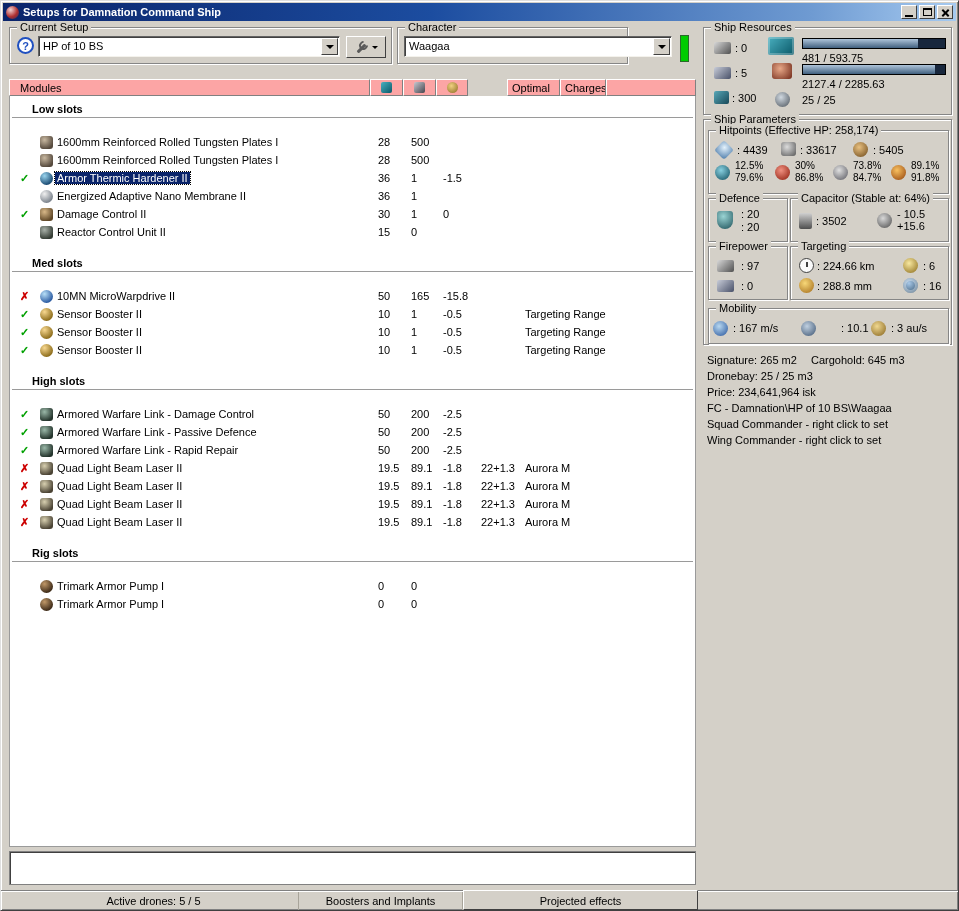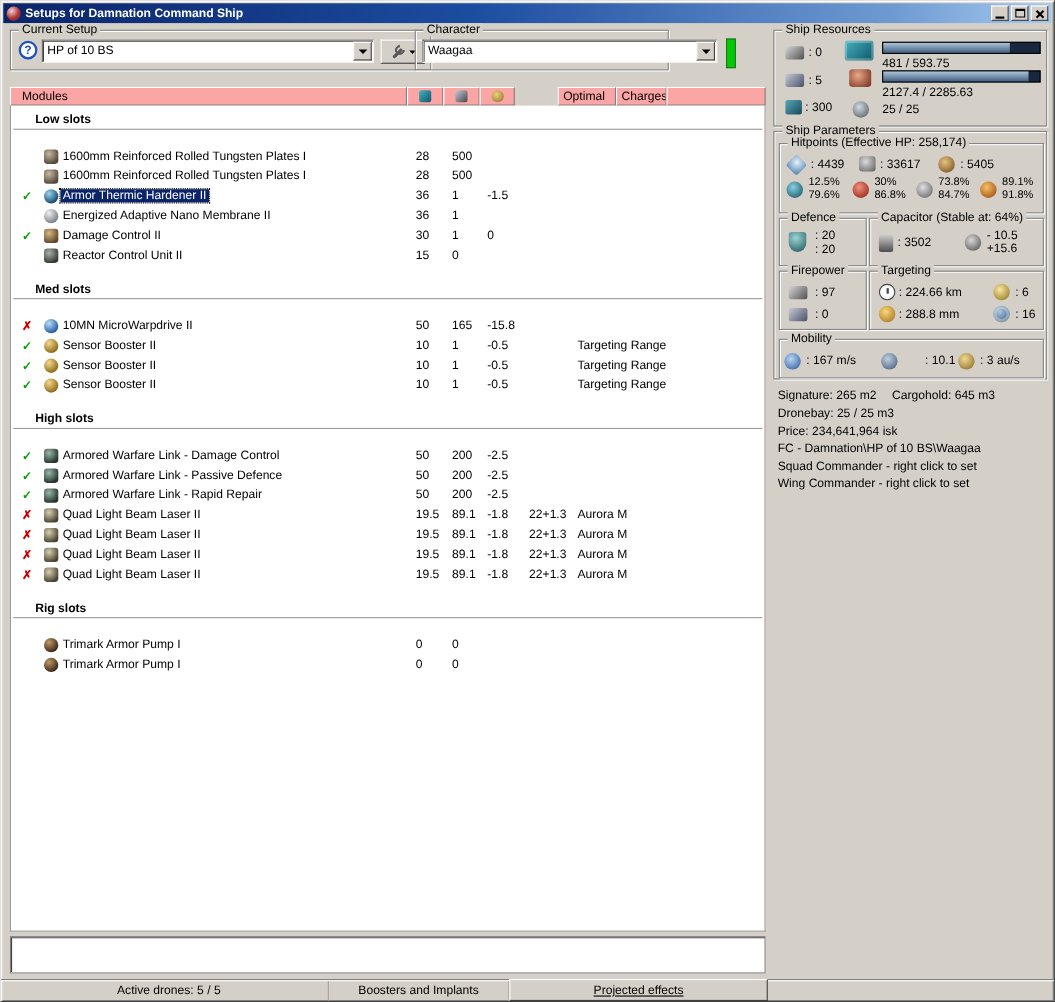--- a/index.html
+++ b/index.html
@@ -21,21 +21,21 @@
   .glyph-min { width:8px; height:2px; background:#000; margin-top:8px; }
   .glyph-max { width:9px; height:8px; border:1px solid #000; border-top-width:2px; }
   .gx1,.gx2 { position:absolute; left:3px; top:6px; width:9px; height:2px; background:#000; }
   .gx1 { transform:rotate(45deg); } .gx2 { transform:rotate(-45deg); }
 
   
   .group, .subgroup { position:absolute; border:1px solid #868686; box-shadow:inset 1px 1px 0 #fff, 1px 1px 0 #fff; }
   .gtitle { position:absolute; top:-7px; left:7px; background:#d4d0c8; padding:0 3px; white-space:nowrap; z-index:2; }
 
   .g-setup { left:8px; top:26px; width:383px; height:37px; }
-  .g-char  { left:376px; top:26px; width:231px; height:37px; }
+  .g-char  { left:396px; top:26px; width:231px; height:37px; }
 
   .help-btn { position:absolute; left:7px; top:9px; width:17px; height:17px; border-radius:50%;
               background:#fff; border:2px solid #2050c0; color:#2050c0; font-weight:bold;
               display:flex; align-items:center; justify-content:center; font-size:11px; }
 
   .combo { position:absolute; height:21px; background:#fff; border:1px solid; border-color:#636363 #f4f2ec #f4f2ec #636363;
            box-shadow:inset 1px 1px 0 #404040; }
   .combo-val { position:absolute; left:4px; top:3px; white-space:nowrap; }
   .combo-btn { position:absolute; right:1px; top:1px; bottom:1px; width:17px; background:#d4d0c8;
                border:1px solid; border-color:#fff #404040 #404040 #fff; display:flex; align-items:center; justify-content:center; }
@@ -91,21 +91,21 @@
   .ic-rig           { background:radial-gradient(circle at 35% 30%,#c09868,#392715 75%); border-radius:50%; }
 
   
   .notes { position:absolute; left:8px; top:850px; width:687px; height:34px; background:#fff;
            border:1px solid #808080; box-shadow:inset 1px 1px 0 #404040; }
   .tabstrip { position:absolute; left:0; top:889px; width:957px; height:20px;
               border-top:1px solid #808080; box-shadow:inset 0 1px 0 #fff; }
   .btab { position:absolute; top:1px; height:18px; text-align:center; padding-top:3px; }
   .btab.t1 { left:8px; width:290px; border-right:1px solid #a8a49a; }
   .btab.t2 { left:298px; width:164px; border-right:1px solid #a8a49a; }
-  .btab.t3 { left:462px; width:235px;text-decoration:underline; }
+  .btab.t3 { left:462px; width:235px; }
   .btab.active { top:-1px; height:20px; background:#d4d0c8; border:1px solid; border-color:#fff #404040 #404040 #fff; padding-top:4px; }
 
   
   .g-res { left:702px; top:26px; width:249px; height:88px; }
   .g-par { left:702px; top:118px; width:249px; height:226px; }
   .pval { position:absolute; white-space:nowrap; font-size:11px; }
   .rpct { position:absolute; font-size:10px; line-height:11px; white-space:nowrap; }
   .picon { position:absolute; width:15px; height:15px; border-radius:50%; }
   .pi-turret   { width:17px; height:12px; border-radius:2px; background:linear-gradient(135deg,#d8d8d8,#505050); }
   .pi-launcher { width:17px; height:12px; border-radius:2px; background:linear-gradient(135deg,#c8ccd8,#485068); }

